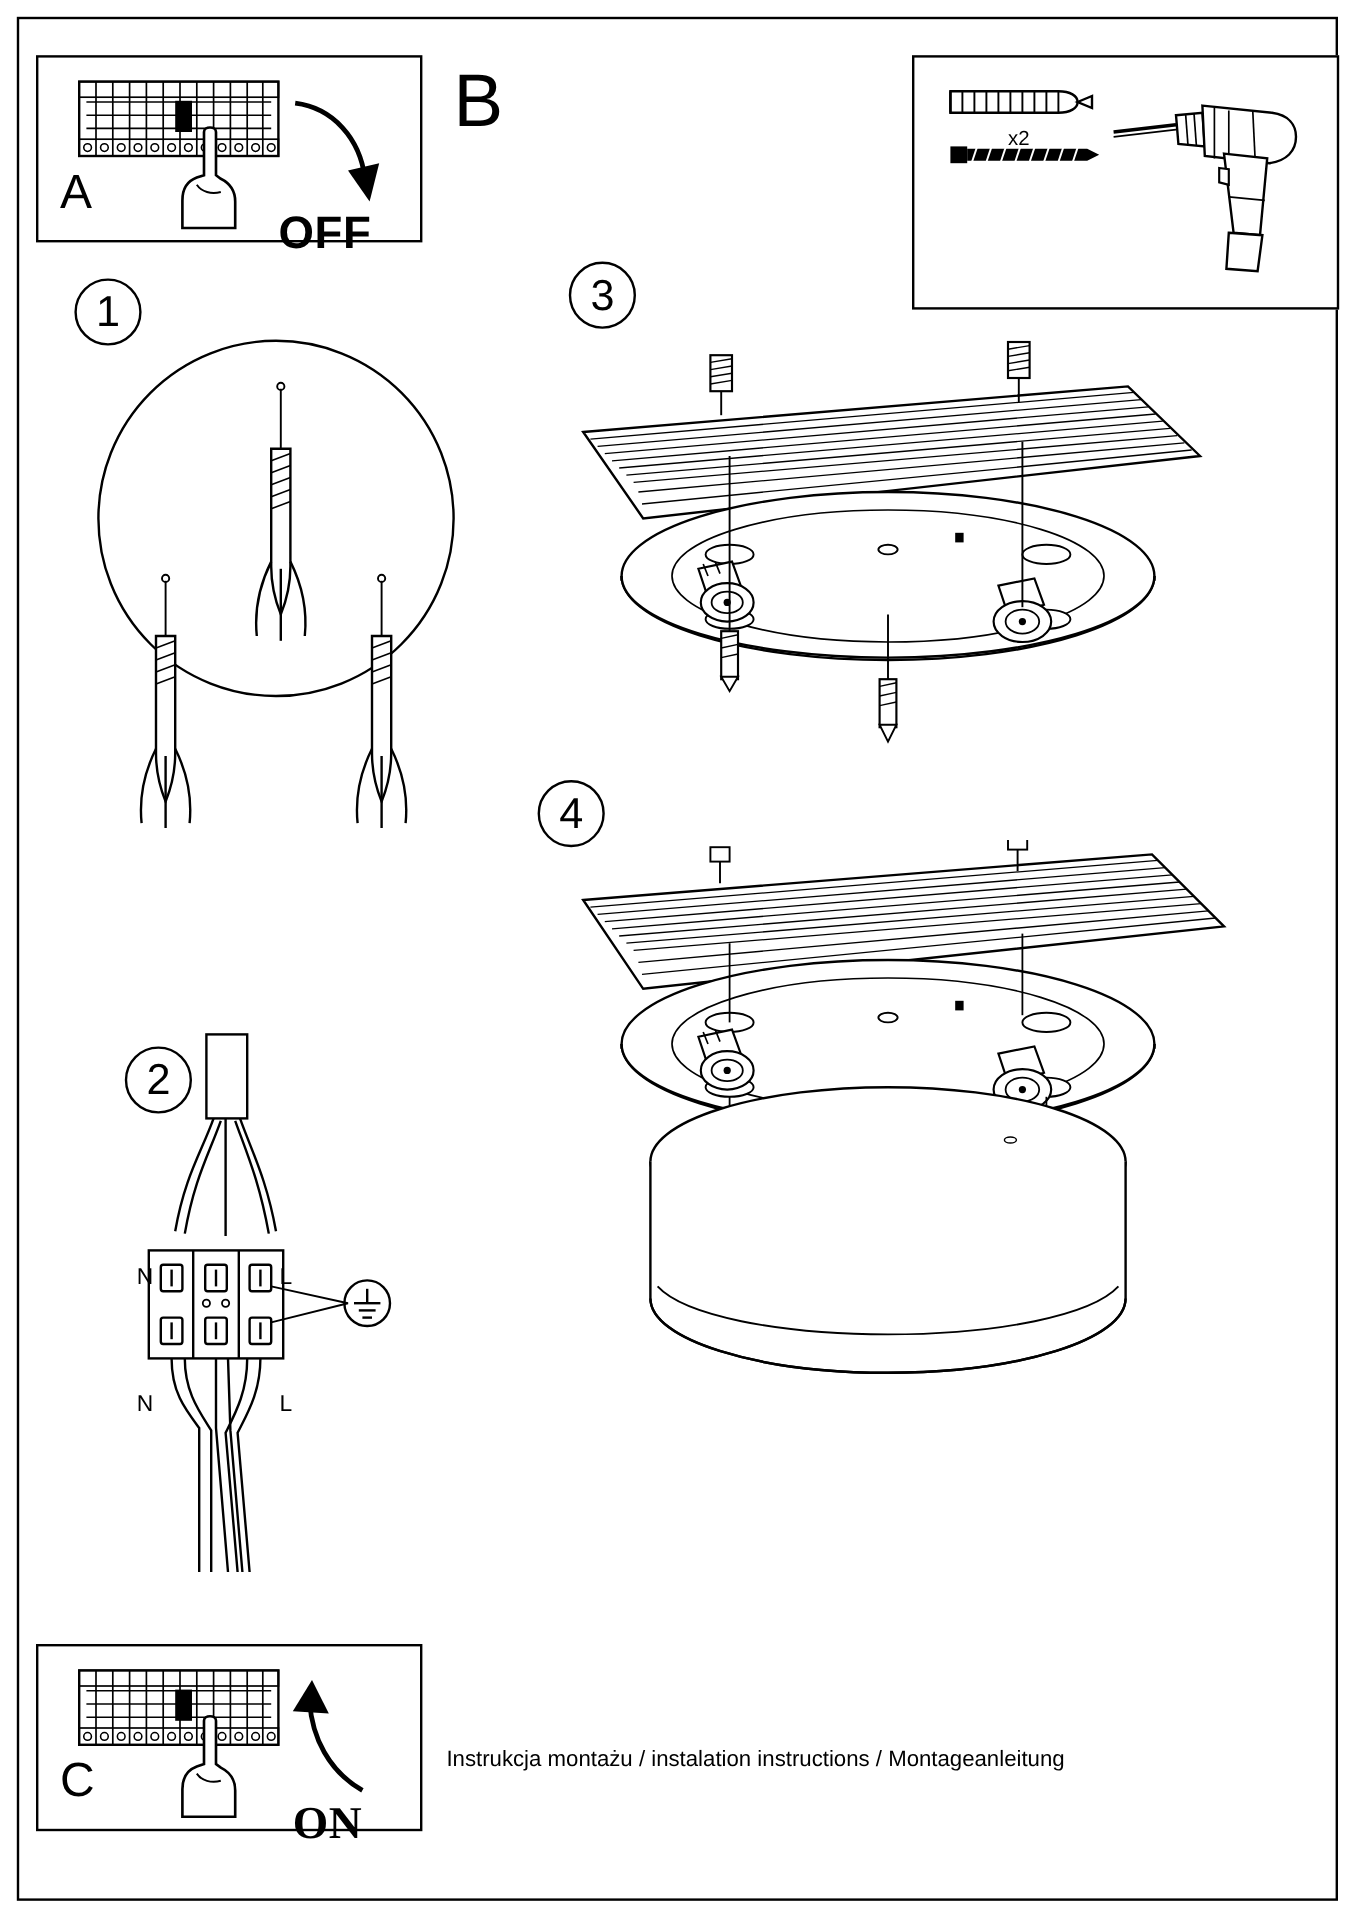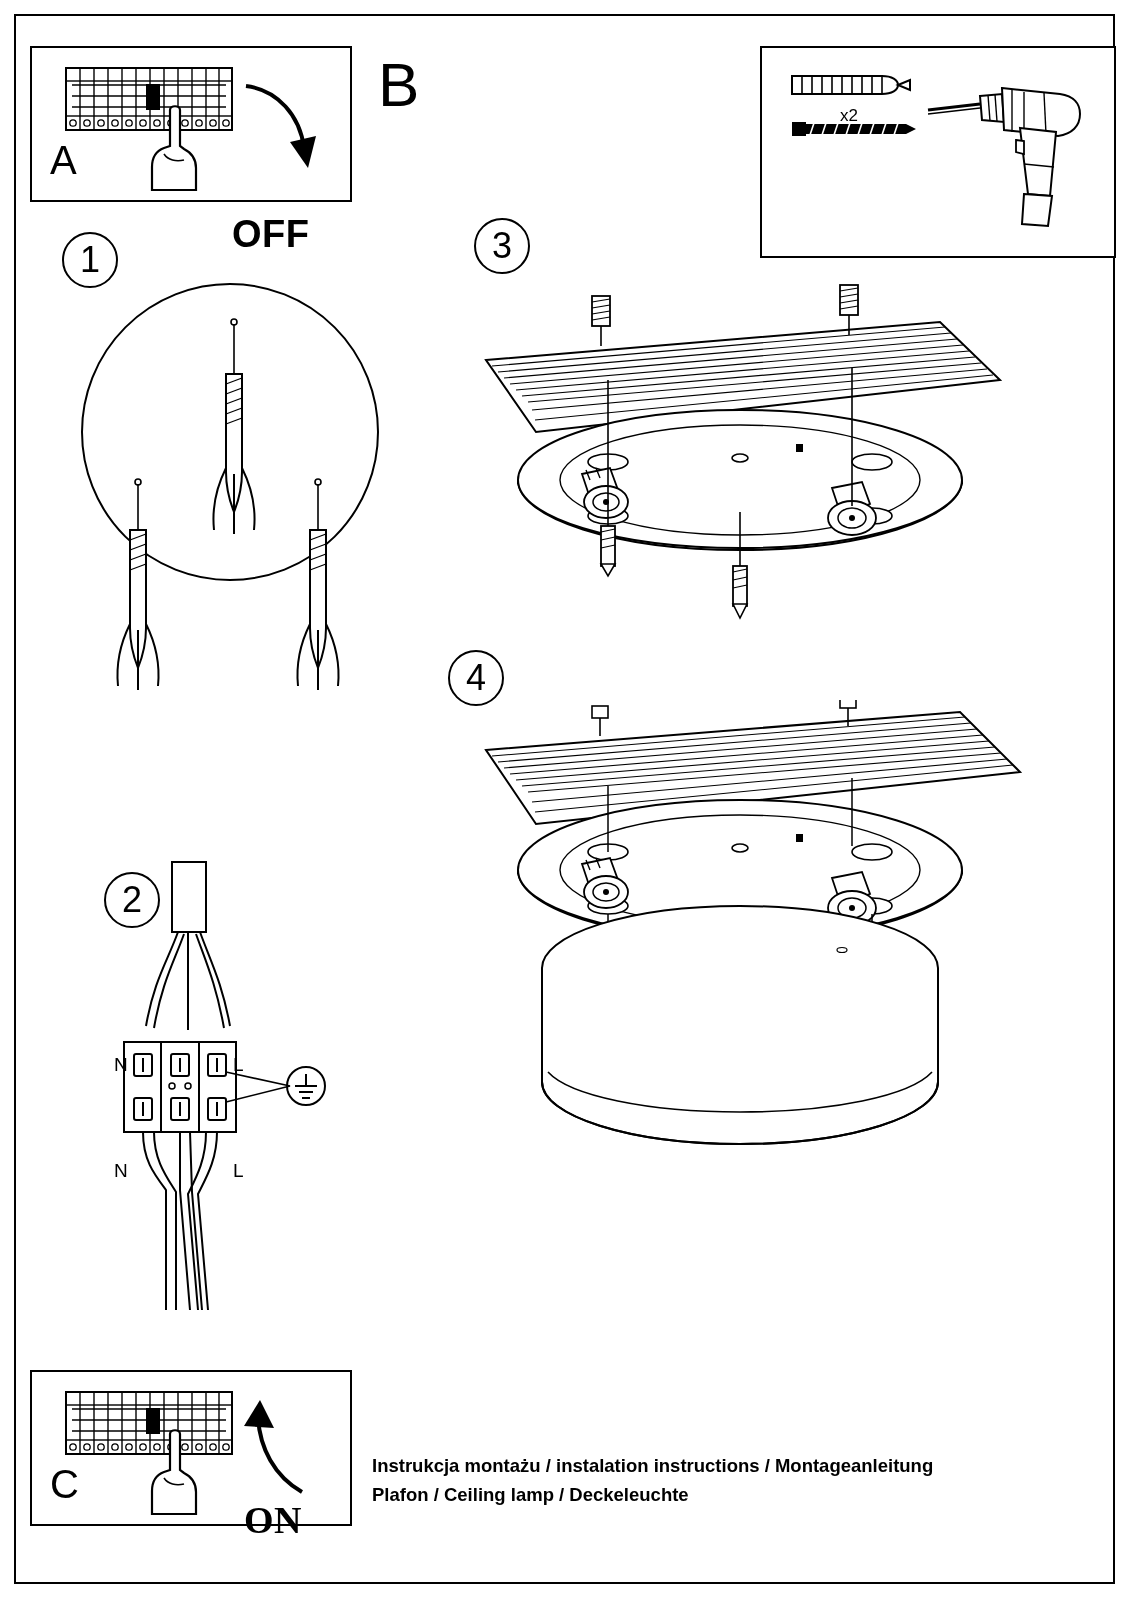--- a/index.html
+++ b/index.html
@@ -76,35 +76,34 @@
   .term-label {
     position: absolute;
     font-size: 19px;
   }
   .footer {
     position: absolute;
     left: 372px;
     top: 1452px;
     font-size: 18.5px;
     line-height: 1.55;
-    font-weight: bold;
   }
   svg { display: block; }
   .abs { position: absolute; }
 </style>
 </head>
 <body>
 
 <div class="sheet">
 
   <div class="page-border"></div>
 
   <div class="panel" id="panel-a">
     <span class="letter" style="left:18px; top:92px;">A</span>
-    <span class="onoff-label" style="left:200px; top:126px;margin-top:39px;">OFF</span>
+    <span class="onoff-label" style="left:200px; top:126px;">OFF</span>
 
     <svg class="abs" style="left:26px; top:8px;" width="190" height="110" viewBox="0 0 190 110">
       <rect x="8" y="12" width="166" height="62" fill="none" stroke="#000" stroke-width="2"></rect>
       <rect x="8" y="12" width="166" height="13" fill="none" stroke="#000" stroke-width="1.4"></rect>
       <rect x="8" y="60" width="166" height="14" fill="none" stroke="#000" stroke-width="1.4"></rect>
       <g stroke="#000" stroke-width="1.4" fill="none">
         <line x1="22" y1="12" x2="22" y2="74"></line>
         <line x1="36" y1="12" x2="36" y2="74"></line>
         <line x1="50" y1="12" x2="50" y2="74"></line>
         <line x1="64" y1="12" x2="64" y2="74"></line>
@@ -510,16 +509,15 @@
     </svg>
 
     <svg class="abs" style="left:206px; top:24px;" width="86" height="104" viewBox="0 0 86 104">
       <path d="M64 96 C36 80 22 52 20 22" fill="none" stroke="#000" stroke-width="4"></path>
       <path d="M6 30 L22 4 L36 32 Z" fill="#000"></path>
     </svg>
   </div>
 
   <div class="footer">
     <div>Instrukcja montażu / instalation instructions / Montageanleitung</div>
-    <div>Plafon / Ceiling lamp / Deckeleuchte</div>
   </div>
 
 </div>
 
 </body></html>

